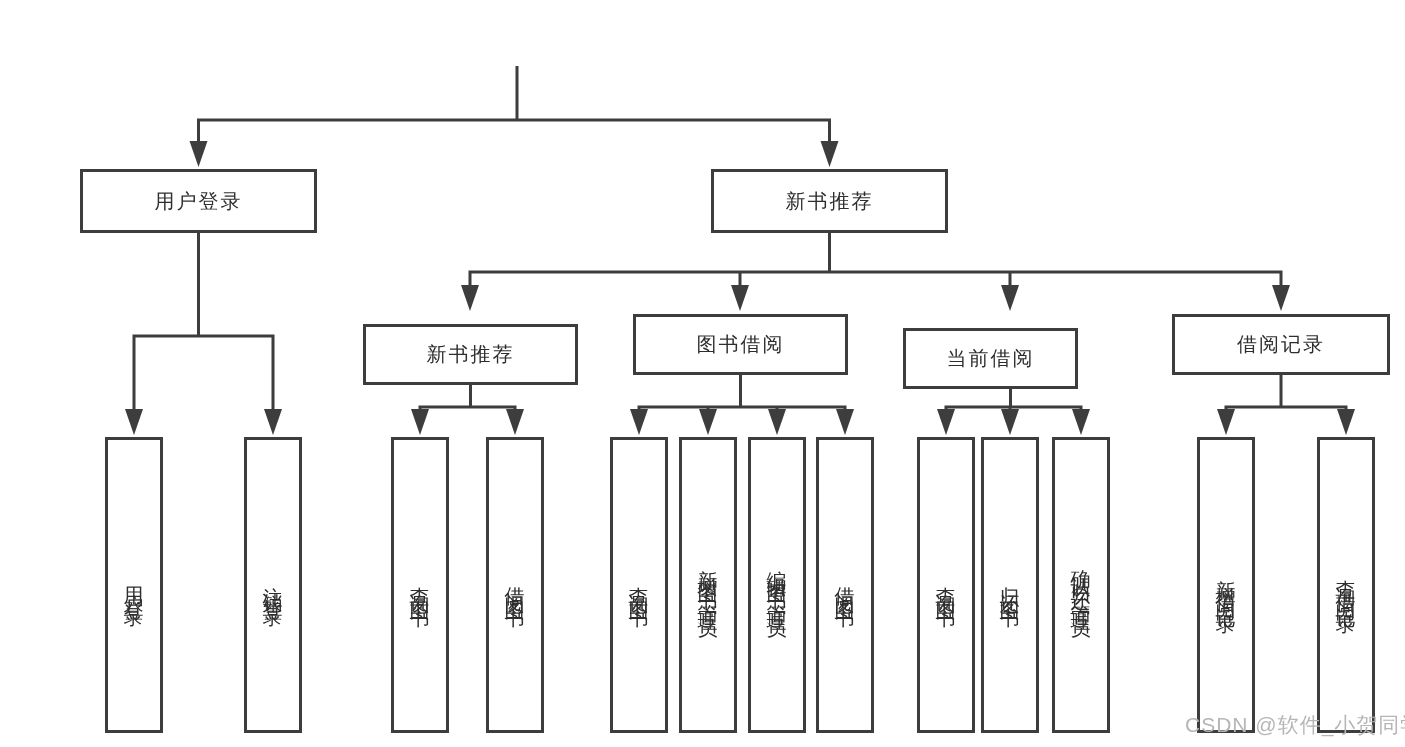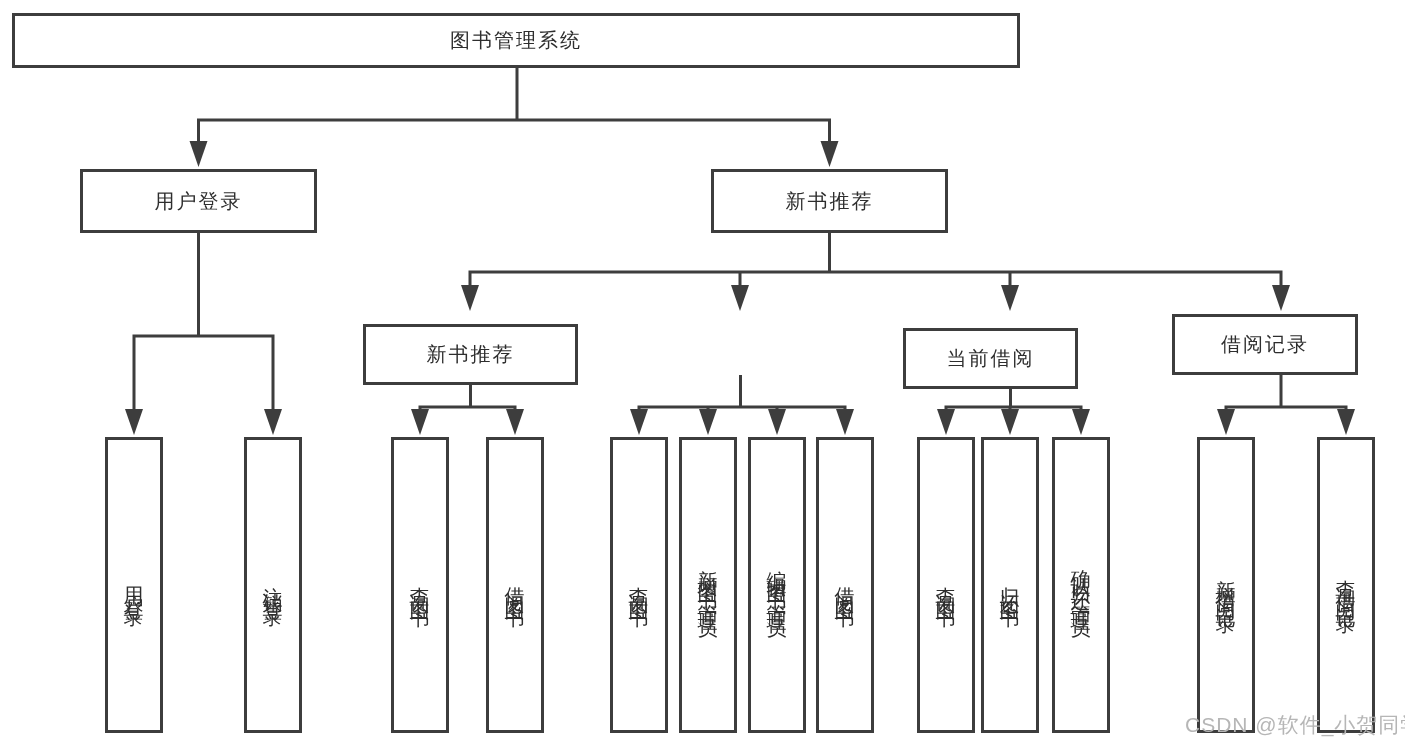--- a/index.html
+++ b/index.html
@@ -70,28 +70,28 @@
       <polygon points="768,409 786,409 777,435"></polygon>
       <polygon points="836,409 854,409 845,435"></polygon>
       <polygon points="937,409 955,409 946,435"></polygon>
       <polygon points="1001,409 1019,409 1010,435"></polygon>
       <polygon points="1072,409 1090,409 1081,435"></polygon>
       <polygon points="1217,409 1235,409 1226,435"></polygon>
       <polygon points="1337,409 1355,409 1346,435"></polygon>
     </g>
   </svg>
 
-  <div class="box" style="left:12px;top:13px;width:1008px;height:55px;">图书管理系统</div>
 
   <div class="box" style="left:80px;top:169px;width:237px;height:64px;">用户登录</div>
   <div class="box" style="left:711px;top:169px;width:237px;height:64px;">新书推荐</div>
 
   <div class="box" style="left:363px;top:324px;width:215px;height:61px;">新书推荐</div>
+  <div class="box" style="left:633px;top:314px;width:215px;height:61px;">图书借阅</div>
   <div class="box" style="left:903px;top:328px;width:175px;height:61px;">当前借阅</div>
-  <div class="box" style="left:1172px;top:314px;width:186px;height:61px;text-align:center;">借阅记录</div>
+  <div class="box" style="left:1172px;top:314px;width:218px;height:61px;text-align:center;">借阅记录</div>
 
   <div class="box vbox" style="left:105px;top:437px;width:58px;height:296px;">用户登录</div>
   <div class="box vbox" style="left:244px;top:437px;width:58px;height:296px;">注销登录</div>
 
   <div class="box vbox" style="left:391px;top:437px;width:58px;height:296px;">查询图书</div>
   <div class="box vbox" style="left:486px;top:437px;width:58px;height:296px;">借阅图书</div>
 
   <div class="box vbox" style="left:610px;top:437px;width:58px;height:296px;">查询图书</div>
   <div class="box vbox" style="left:679px;top:437px;width:58px;height:296px;">新增图书（管理员）</div>
   <div class="box vbox" style="left:748px;top:437px;width:58px;height:296px;">编辑图书（管理员）</div>

